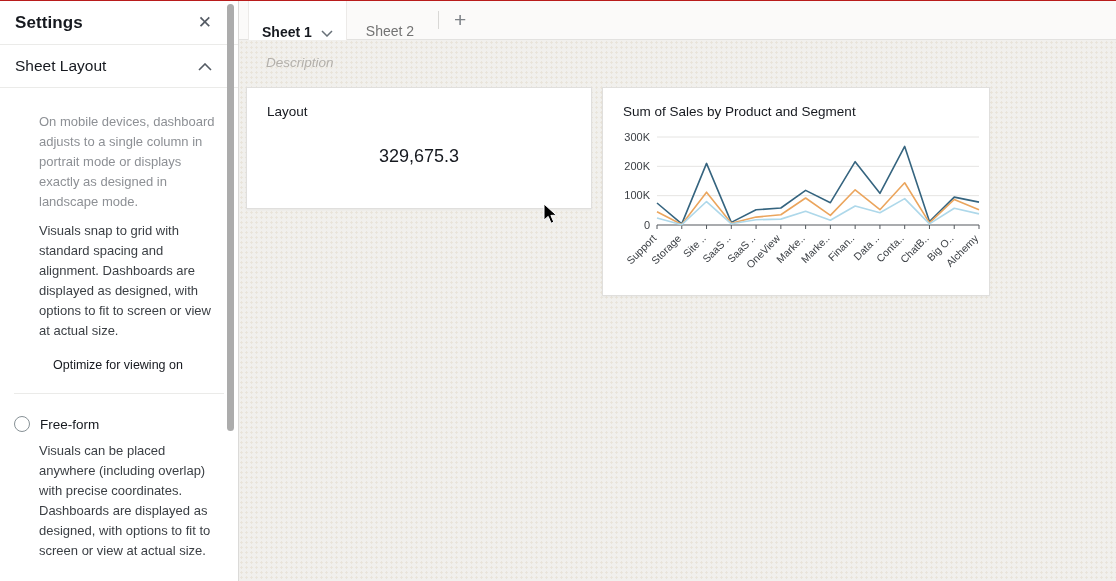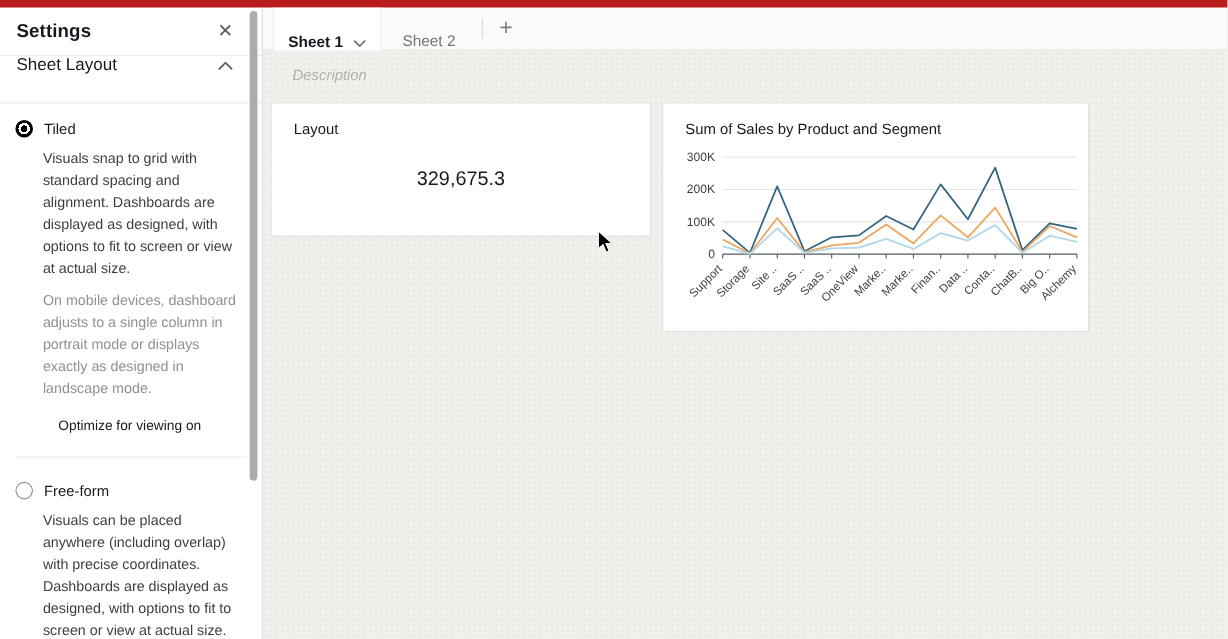--- a/index.html
+++ b/index.html
@@ -1,38 +1,38 @@
 <!DOCTYPE html>
 <html><head>
 <meta charset="utf-8">
 <style>
   * { margin:0; padding:0; box-sizing:border-box; }
   html,body { width:1116px; height:581px; overflow:hidden; }
   body {
     font-family:"Liberation Sans","DejaVu Sans",sans-serif;
     color:#16191f; background:#f1f0ed;
   }
-  .app { display:flex; width:1116px; height:581px; border-top:7px solid #b91c1c; }
+  .app { display:flex; width:1116px; height:581px; border-top:1px solid #b91c1c; }
 
   
   .sidebar {
     width:239px; height:100%; background:#ffffff; position:relative;
     border-right:1px solid #dbdad8; flex:0 0 239px;
   }
   .settings-header {
     height:44px; display:flex; align-items:center;
     padding:0 26px 0 15px; border-bottom:1px solid #ebebe9;
   }
   .settings-title { font-size:17px; font-weight:700; letter-spacing:.1px; }
   .close-x {
     margin-left:auto; font-size:17px; color:#545b64; cursor:pointer; line-height:1;
     font-weight:400;
   }
   .section-header {
-    height:43px; display:flex; align-items:flex-start;
+    height:43px; display:flex; align-items:center;
     padding:0 26px 0 15px; border-bottom:1px solid #ebebe9;
   }
   .section-title { font-size:15.5px; font-weight:400; }
   .chev-up { margin-left:auto; }
   .option-block { padding:15px 0 0 14px; }
   .radio-row { display:flex; align-items:center; gap:10px; cursor:pointer; }
   .radio {
     width:16px; height:16px; border-radius:50%; flex:0 0 16px;
   }
   .radio.on {
@@ -120,26 +120,22 @@
     <div class="section-header">
       <span class="section-title">Sheet Layout</span>
       <span class="chev-up">
         <svg width="14" height="8" viewBox="0 0 14 8">
             <polyline points="1,7 7,1 13,7" fill="none" stroke="#545b64" stroke-width="1.6"></polyline>
           </svg>
       </span>
     </div>
 
     <div class="option-block">
-      <div class="radio-row">
-        <span class="radio on"></span>
-        <span class="radio-label">Tiled</span>
-      </div>
+      <div class="option-desc muted">On mobile devices, dashboard adjusts to a single column in portrait mode or displays exactly as designed in landscape mode.</div>
       <div class="option-desc">Visuals snap to grid with standard spacing and alignment. Dashboards are displayed as designed, with options to fit to screen or view at actual size.</div>
-      <div class="option-desc muted">On mobile devices, dashboard adjusts to a single column in portrait mode or displays exactly as designed in landscape mode.</div>
 
       <div class="optimize-block">
         <div class="optimize-label">Optimize for viewing on</div>
       </div>
     </div>
 
     <div class="sidebar-divider"></div>
 
     <div class="freeform-block">
       <div class="radio-row">

